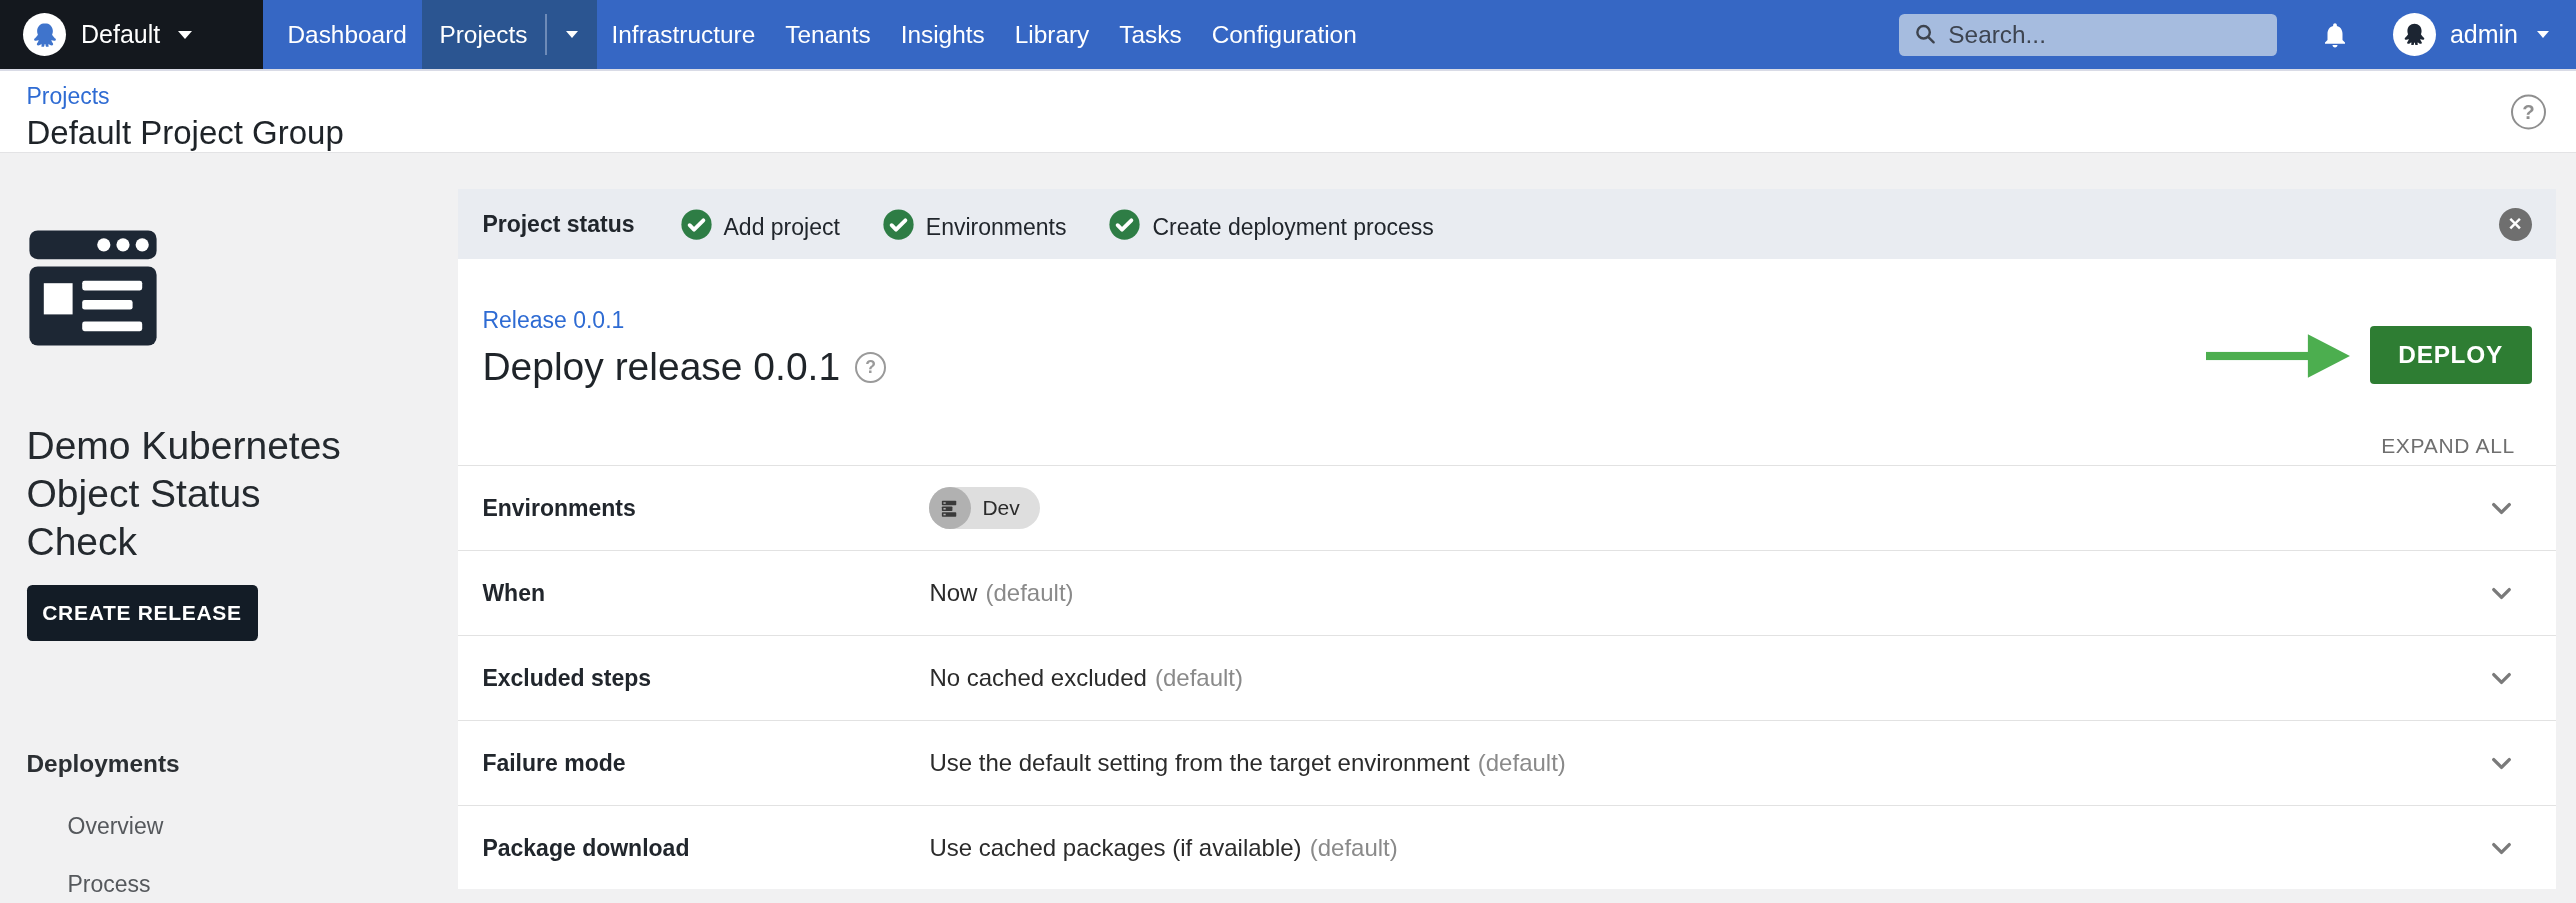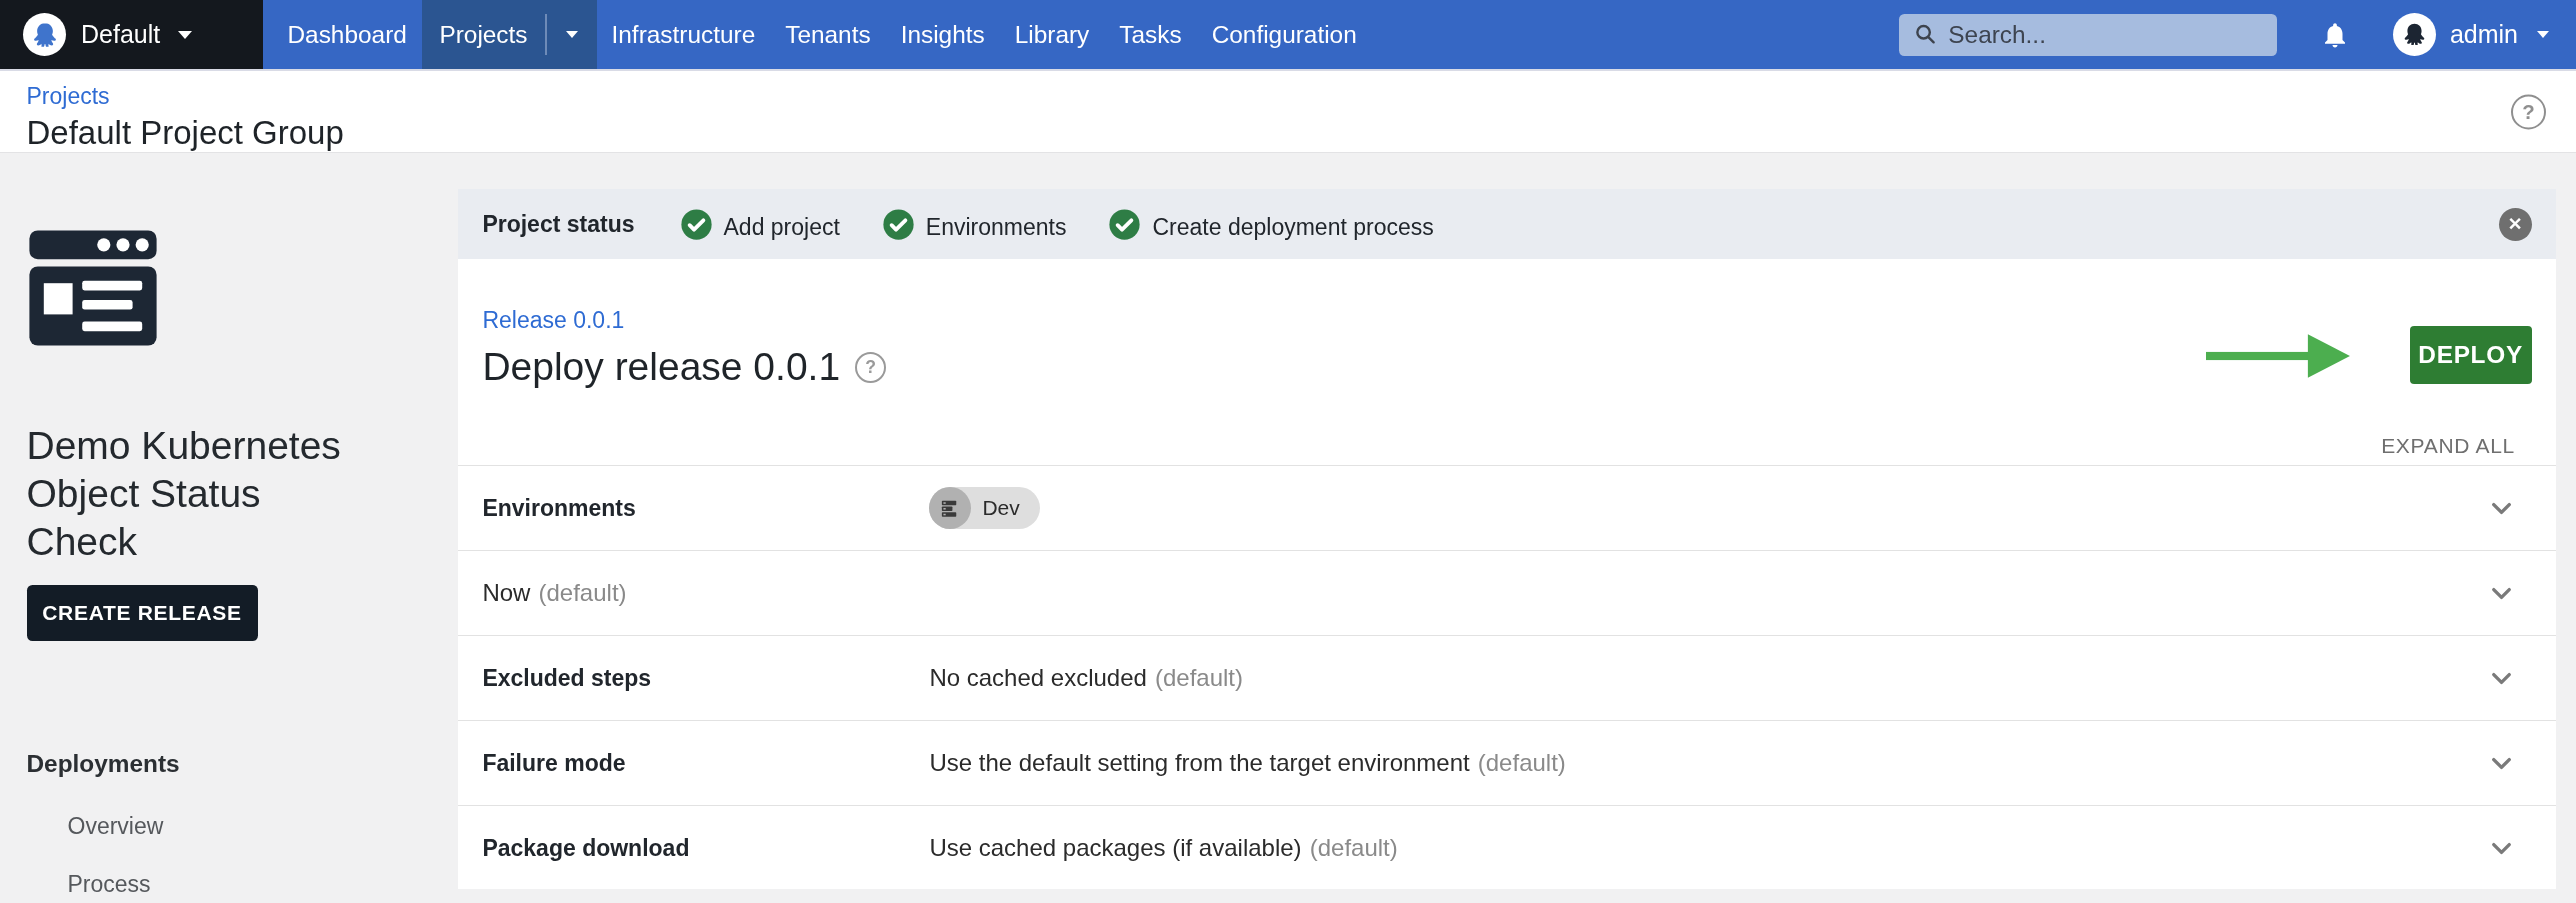--- a/index.html
+++ b/index.html
@@ -56,21 +56,21 @@
   .pill-label { font-size:23px; font-weight:bold; color:#21262c; margin:0 12.2px; }
   .banner-close { margin-left:auto; width:33px; height:33px; border-radius:50%; background:#6f6f6f; color:#fff; display:flex; align-items:center; justify-content:center; font-size:17.6px; font-weight:bold; cursor:pointer; }
 
   
   .release-header { position:relative; height:206px; padding-left:24.4px; }
   .release-link { display:inline-block; margin-top:48px; font-size:23px; color:#2e6bd3; cursor:pointer; }
   .release-title-row { display:flex; align-items:center; margin-top:11px; }
   .release-title { font-size:39px; color:#1f2429; }
   .title-help { width:31px; height:31px; border:2px solid #9a9a9a; border-radius:50%; display:flex; align-items:center; justify-content:center; color:#9a9a9a; font-size:17.6px; font-weight:bold; margin-left:15px; cursor:pointer; }
   .deploy-arrow { position:absolute; right:204px; top:71px; }
-  .deploy-btn { position:absolute; right:24.4px; top:67px; width:122px; height:58px; background:#2e7d33; border:none; border-radius:4.1px; color:#fff; font-size:24.4px; font-weight:bold; letter-spacing:0.7px; font-family:"Liberation Sans",sans-serif; cursor:pointer; }
+  .deploy-btn { position:absolute; right:24.4px; top:67px; width:162px; height:58px; background:#2e7d33; border:none; border-radius:4.1px; color:#fff; font-size:24.4px; font-weight:bold; letter-spacing:0.7px; font-family:"Liberation Sans",sans-serif; cursor:pointer; }
   .expand-all { position:absolute; right:41px; top:175px; font-size:21px; color:#6f6f6f; letter-spacing:0.7px; cursor:pointer; }
 
   
   .row { height:85px; border-top:1.4px solid #e2e2e2; display:flex; align-items:center; padding-left:24.4px; }
   .row-label { width:447px; flex:none; font-size:23px; font-weight:bold; color:#21262c; }
   .row-value { font-size:24px; color:#2b2b2b; }
   .row-suffix { font-size:24px; color:#8a8a8a; margin-left:8.1px; }
   .row-chevron { margin-left:auto; margin-right:39px; display:flex; align-items:center; cursor:pointer; }
 
   .env-chip { display:flex; align-items:center; background:#dedede; border-radius:678px; height:42px; padding-right:20.4px; cursor:default; }
@@ -221,20 +221,21 @@
         <span class="chip-label">Dev</span>
       </div>
       <span class="row-chevron">
         <svg width="31" height="31" viewBox="0 0 24 24">
             <path d="M6 9l6 6 6-6" fill="none" stroke="#7a7a7a" stroke-width="2.6" stroke-linecap="round" stroke-linejoin="round"></path>
           </svg>
       </span>
     </div>
 
     <div class="row">
+      <span class="row-label">When</span>
       <span class="row-value">Now</span>
       <span class="row-suffix">(default)</span>
       <span class="row-chevron">
         <svg width="31" height="31" viewBox="0 0 24 24">
             <path d="M6 9l6 6 6-6" fill="none" stroke="#7a7a7a" stroke-width="2.6" stroke-linecap="round" stroke-linejoin="round"></path>
           </svg>
       </span>
     </div>
 
     <div class="row">

